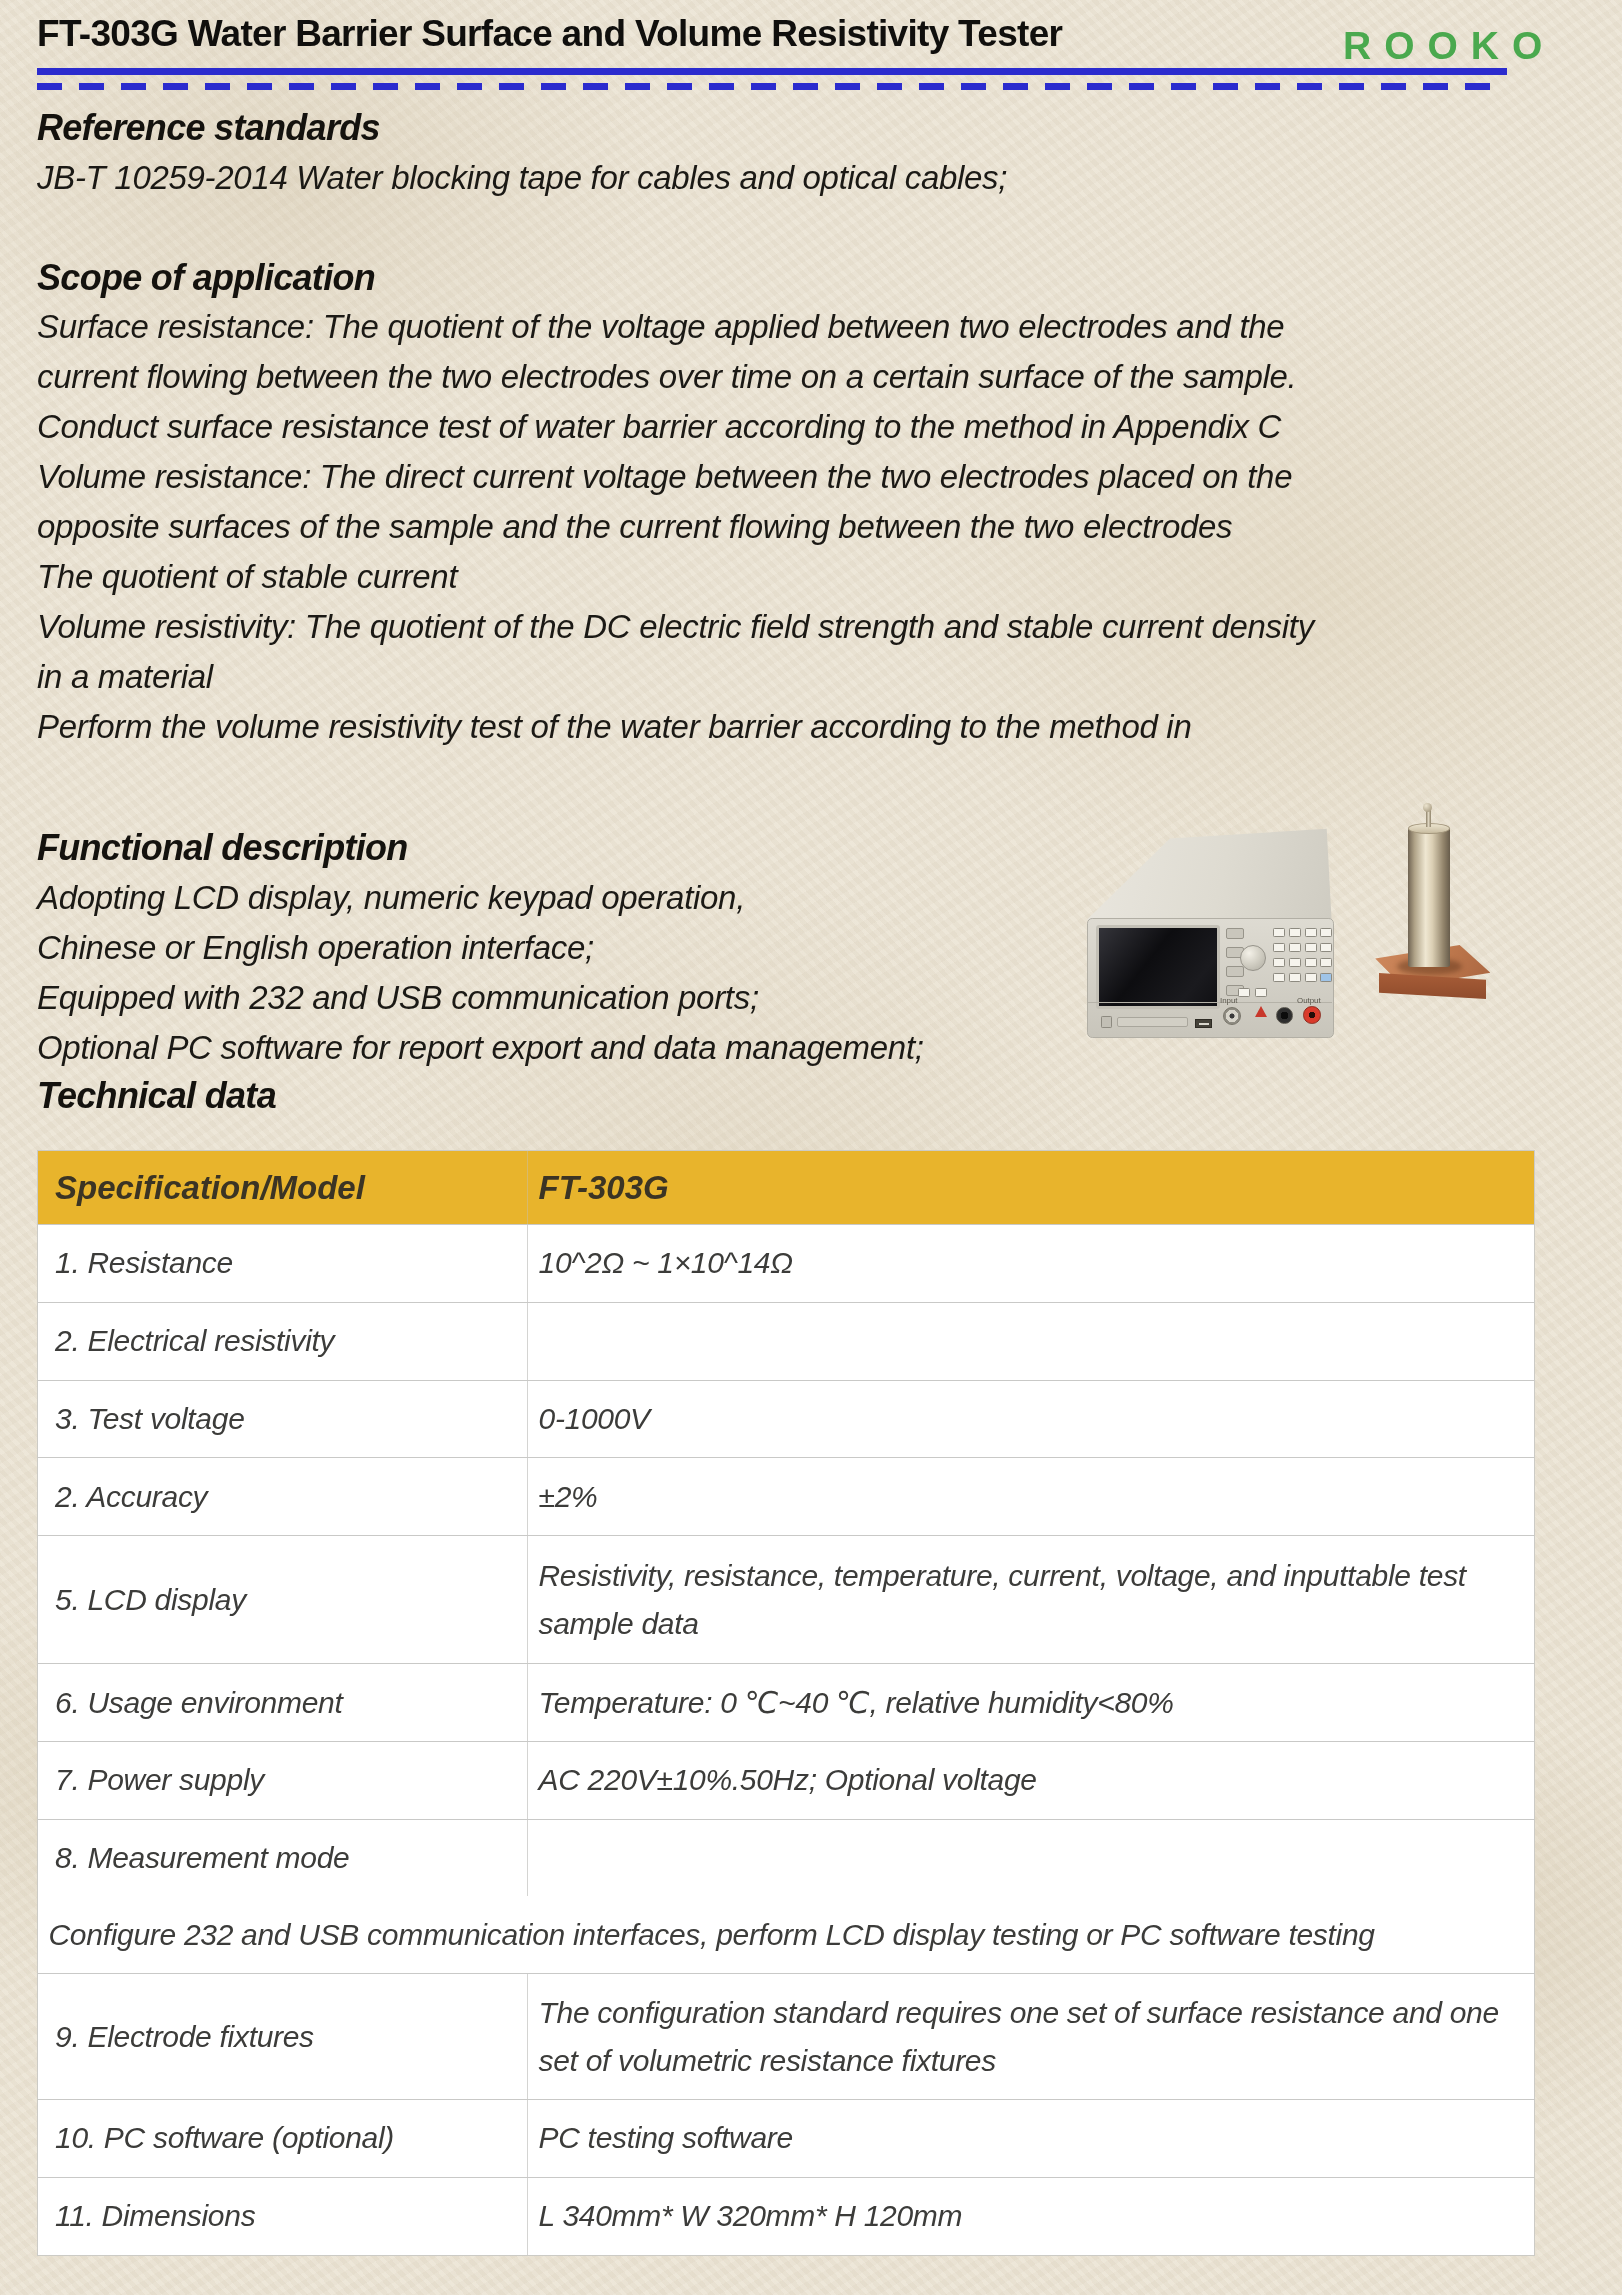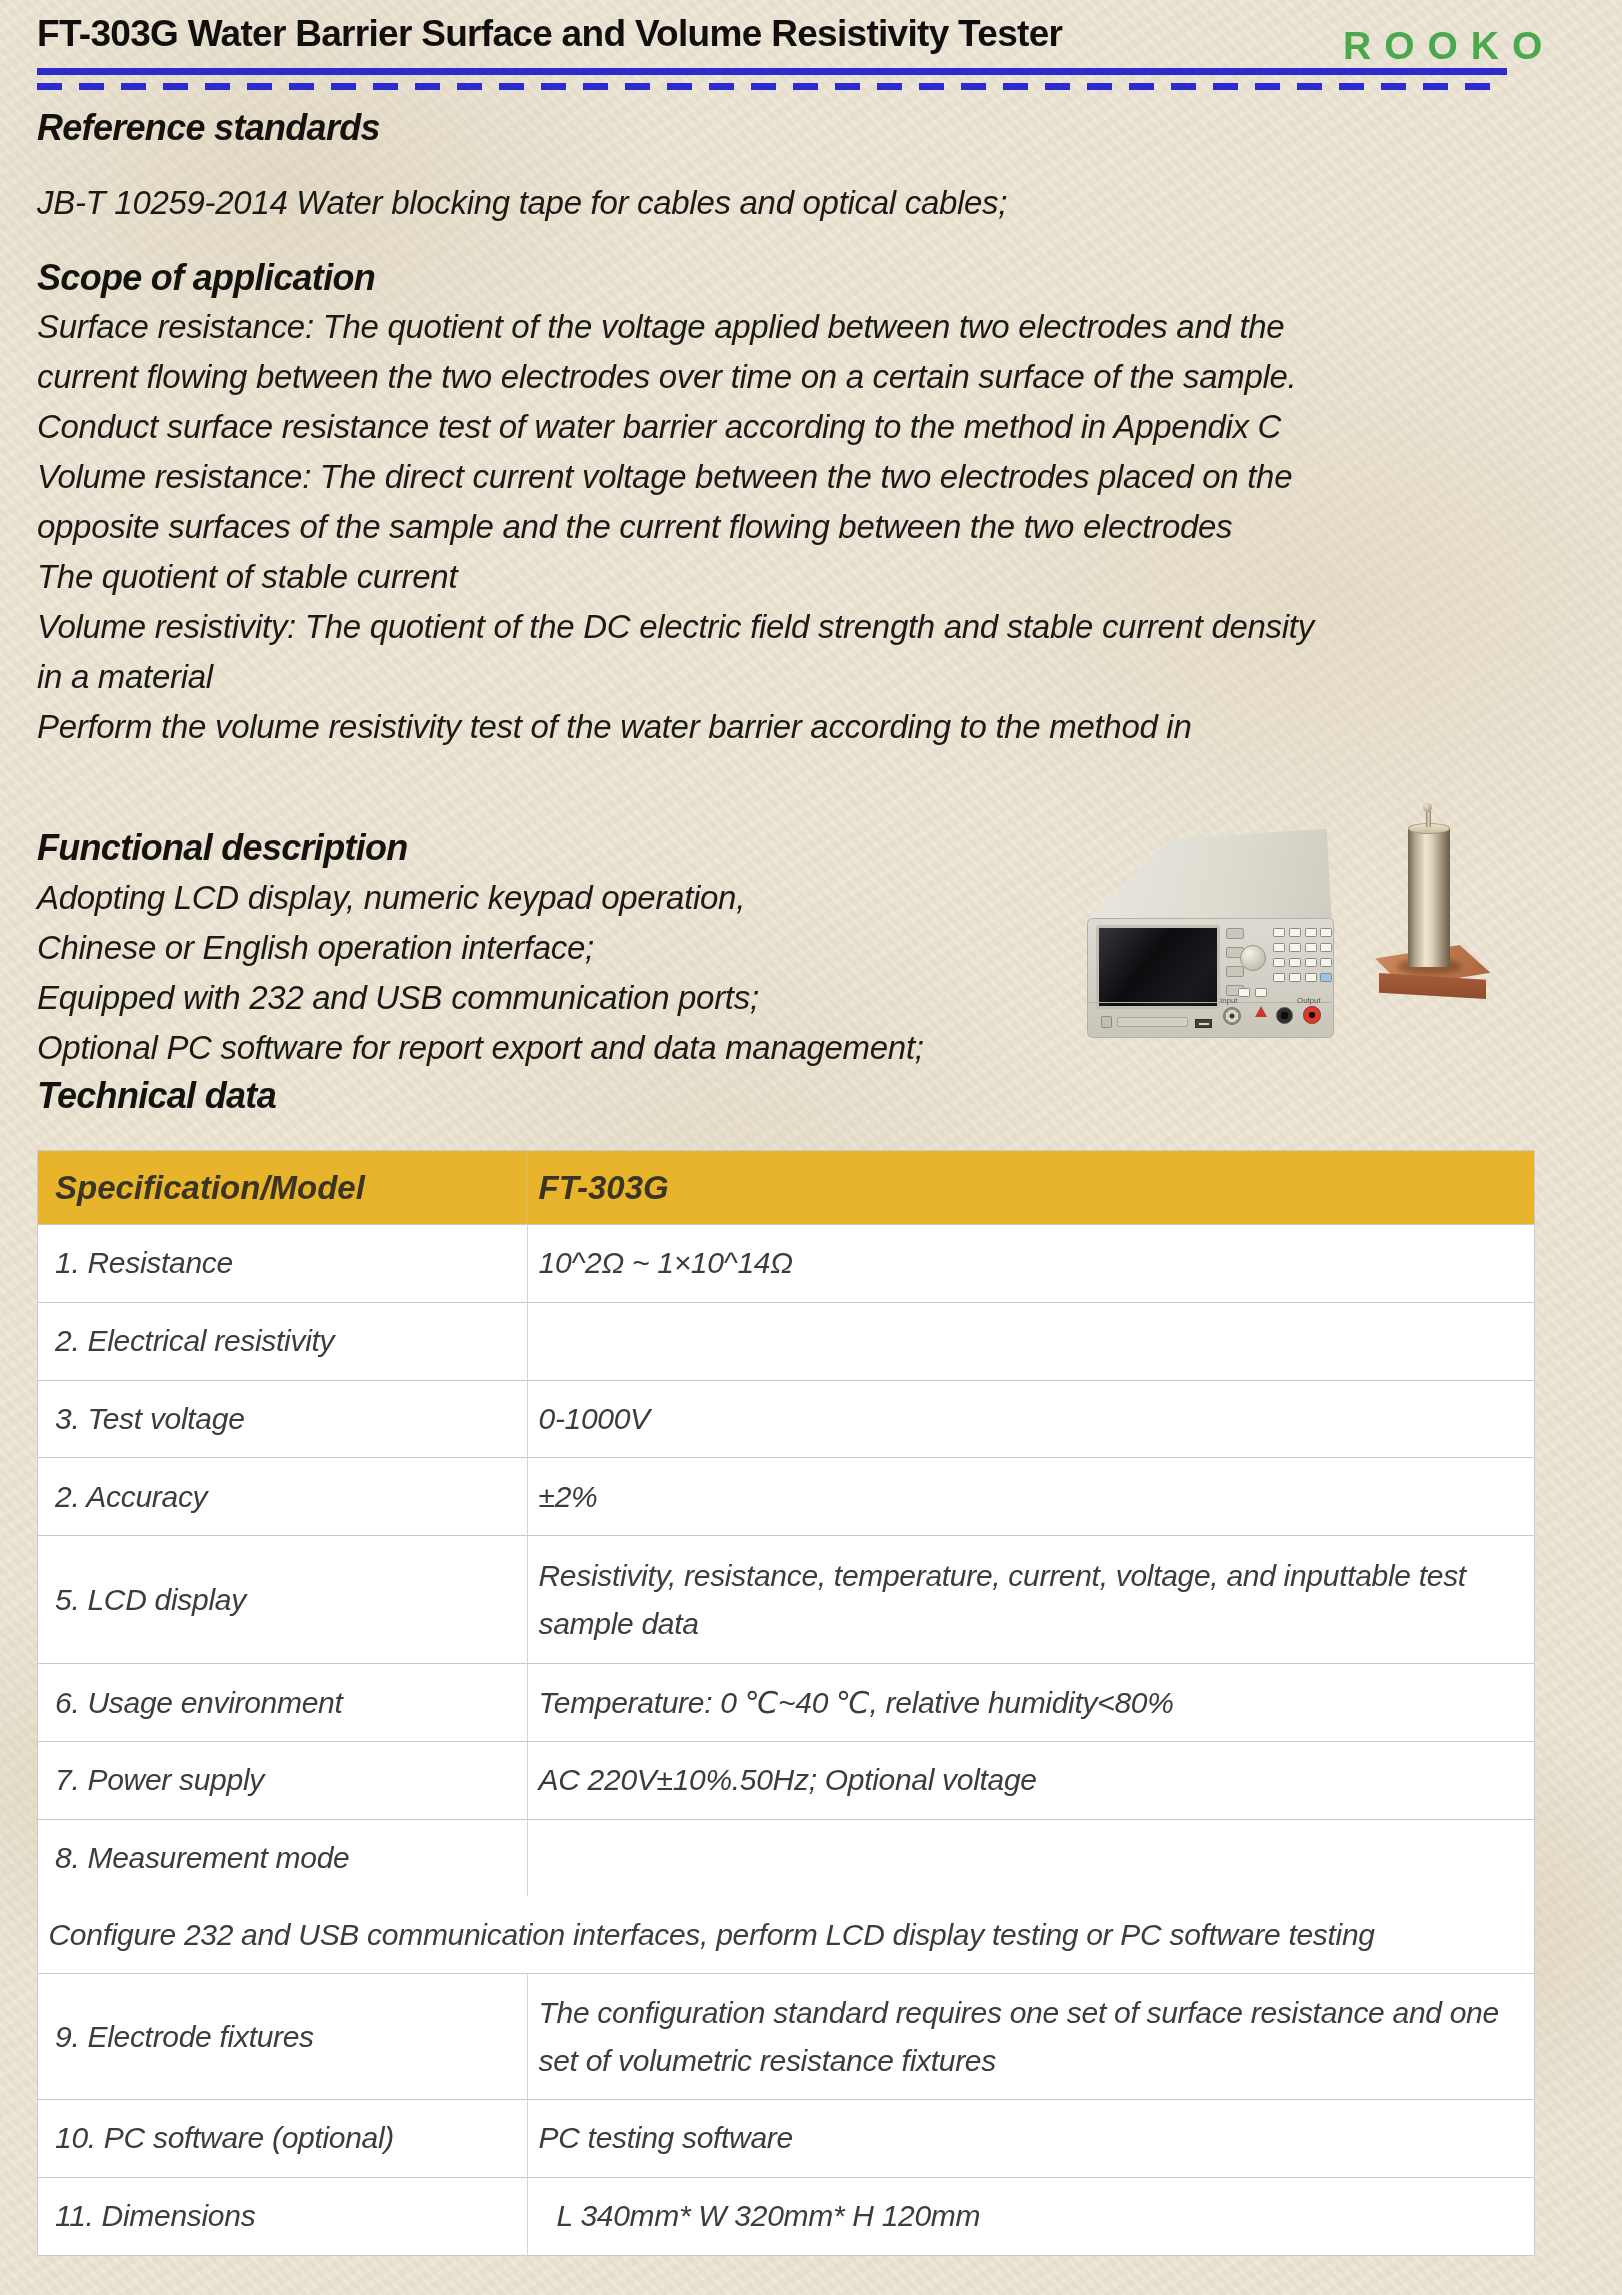--- a/index.html
+++ b/index.html
@@ -57,21 +57,21 @@
   .t-row { display:flex; align-items:stretch; border-top:1.3px solid #c9c9c7; }
   .t-row.head { border-top:none; background:#e8b42c; height:73px; }
   .t-c1 { width:490px; border-right:1.3px solid #d4d4d2; display:flex; align-items:center; padding:14.4px 13px 14.4px 17px; }
   .t-c2 { flex:1; display:flex; align-items:center; padding:14.4px 17px 14.4px 10.5px; }
   .head .t-c1, .head .t-c2 { font-weight:700; font-size:33px; color:#3b3424; border-right-color:#d8ba6a;text-align:center; }
   .cell { font-size:30px; line-height:48px; color:#3c3c3a; letter-spacing:-0.3px; }
   .r-single { min-height:75px; }
   .r-tall1 { min-height:128px; }
   .r-tall2 { min-height:135px;flex-direction:column; }
   .r-tall3 { min-height:118px; }
-  .r-last  { min-height:77px;gap:18px; }
+  .r-last  { min-height:77px; }
 
   
   .photo { left:1067px; top:802px; width:484px; height:255px; }
   .photo * { position:absolute; }
   .lid {
     left:19.6px; top:21px; width:245px; height:97px;
     background:linear-gradient(103deg,#eae7df 0%,#dedbd1 55%,#cfccc2 100%);
     clip-path:polygon(0% 100%, 100% 100%, 98% 6%, 34% 16%);
   }
   .chassis {
@@ -135,21 +135,21 @@
 <body>
 
 <div class="page">
 
   <h1 class="abs title">FT-303G Water Barrier Surface and Volume Resistivity Tester</h1>
   <div class="abs logo">ROOKO</div>
   <div class="abs rule-solid"></div>
   <div class="abs rule-dashed"></div>
 
   <div class="abs h-sec" style="left:37px; top:103px;">Reference standards</div>
-  <div class="abs tline" style="left:37px; top:153px;margin-top:25px;">JB-T 10259-2014 Water blocking tape for cables and optical cables;</div>
+  <div class="abs tline" style="left:37px; top:153px;">JB-T 10259-2014 Water blocking tape for cables and optical cables;</div>
 
   <div class="abs h-sec" style="left:37px; top:253px;">Scope of application</div>
   <div class="abs tblock" style="left:37px; top:302px; width:1505px;">
     <div class="tline">Surface resistance: The quotient of the voltage applied between two electrodes and the</div>
     <div class="tline">current flowing between the two electrodes over time on a certain surface of the sample.</div>
     <div class="tline">Conduct surface resistance test of water barrier according to the method in Appendix C</div>
     <div class="tline">Volume resistance: The direct current voltage between the two electrodes placed on the</div>
     <div class="tline">opposite surfaces of the sample and the current flowing between the two electrodes</div>
     <div class="tline">The quotient of stable current</div>
     <div class="tline">Volume resistivity: The quotient of the DC electric field strength and stable current density</div>

